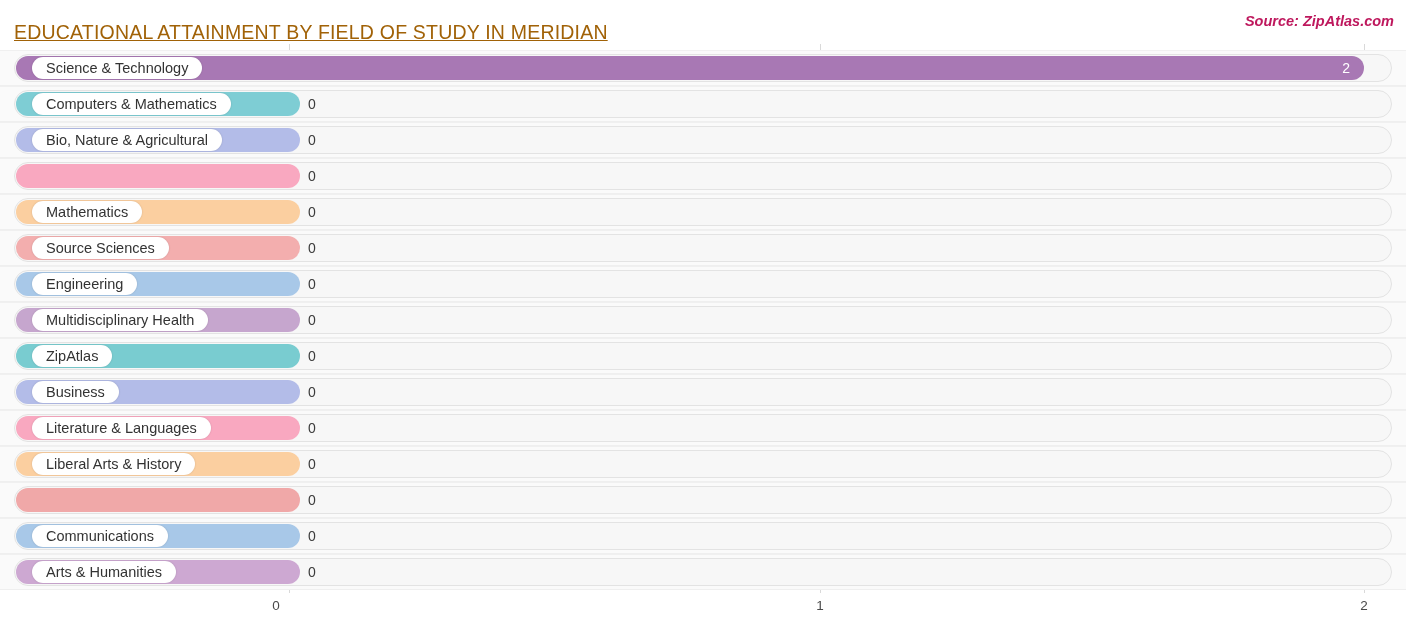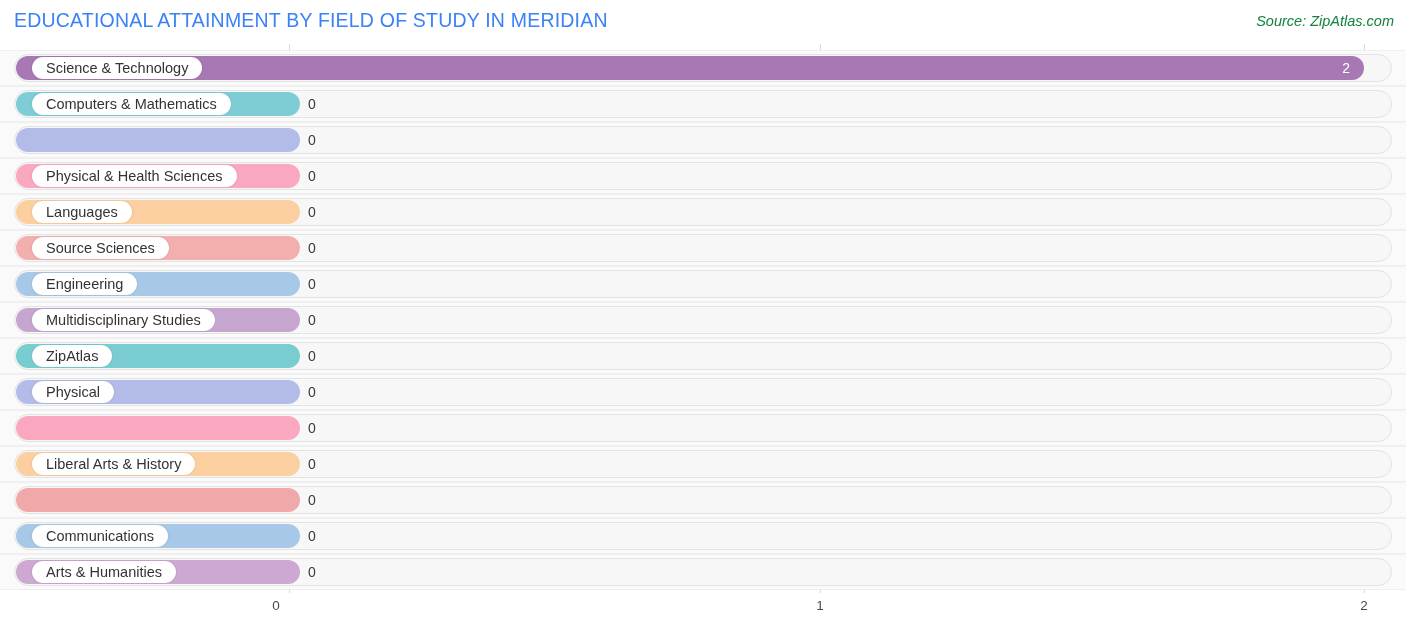--- a/index.html
+++ b/index.html
@@ -18,35 +18,36 @@
   
   #header {
     position: absolute;
     left: 0; top: 0;
     width: 1406px;
     height: 44px;
   }
   #chart-title {
     position: absolute;
     left: 14px;
-    top: 9px;
+    top: 21px;
     font-size: 19.5px;
     font-weight: 400;
-    color: #3b82f6;
+    color: #a16207;
     letter-spacing: 0.2px;
     white-space: nowrap;
+    text-decoration: underline;
   }
   #source-label {
     position: absolute;
     right: 12px;
     top: 13px;
     font-size: 14.5px;
     font-style: italic;
-    font-weight: normal;
-    color: #15803d;
+    font-weight: bold;
+    color: #be185d;
     white-space: nowrap;
   }
 
   
   #plot {
     position: absolute;
     left: 0;
     top: 44px;
     width: 1406px;
     height: 552px;
@@ -177,75 +178,76 @@
         <div class="track"></div>
         <div class="bar" style="width: 284px; background: rgb(126, 205, 212);"></div>
         <span class="outside-value" style="left: 308px;">0</span>
         <div class="label-pill">Computers &amp; Mathematics</div>
       </div>
       <div class="row" style="top: 78px;">
         <div class="row-band"></div>
         <div class="track"></div>
         <div class="bar" style="width: 284px; background: rgb(179, 188, 232);"></div>
         <span class="outside-value" style="left: 308px;">0</span>
+        <div class="label-pill">Bio, Nature &amp; Agricultural</div>
       </div>
       <div class="row" style="top: 114px;">
         <div class="row-band"></div>
         <div class="track"></div>
         <div class="bar" style="width: 284px; background: rgb(249, 168, 192);"></div>
         <span class="outside-value" style="left: 308px;">0</span>
-        <div class="label-pill">Physical &amp; Health Sciences</div>
       </div>
       <div class="row" style="top: 150px;">
         <div class="row-band"></div>
         <div class="track"></div>
         <div class="bar" style="width: 284px; background: rgb(251, 207, 160);"></div>
         <span class="outside-value" style="left: 308px;">0</span>
-        <div class="label-pill">Languages</div>
+        <div class="label-pill">Mathematics</div>
       </div>
       <div class="row" style="top: 186px;">
         <div class="row-band"></div>
         <div class="track"></div>
         <div class="bar" style="width: 284px; background: rgb(243, 174, 174);"></div>
         <span class="outside-value" style="left: 308px;">0</span>
         <div class="label-pill">Source Sciences</div>
       </div>
       <div class="row" style="top: 222px;">
         <div class="row-band"></div>
         <div class="track"></div>
         <div class="bar" style="width: 284px; background: rgb(168, 200, 232);"></div>
         <span class="outside-value" style="left: 308px;">0</span>
         <div class="label-pill">Engineering</div>
       </div>
       <div class="row" style="top: 258px;">
         <div class="row-band"></div>
         <div class="track"></div>
         <div class="bar" style="width: 284px; background: rgb(198, 166, 206);"></div>
         <span class="outside-value" style="left: 308px;">0</span>
-        <div class="label-pill">Multidisciplinary Studies</div>
+        <div class="label-pill">Multidisciplinary Health</div>
       </div>
       <div class="row" style="top: 294px;">
         <div class="row-band"></div>
         <div class="track"></div>
         <div class="bar" style="width: 284px; background: rgb(121, 204, 208);"></div>
         <span class="outside-value" style="left: 308px;">0</span>
         <div class="label-pill">ZipAtlas</div>
       </div>
       <div class="row" style="top: 330px;">
         <div class="row-band"></div>
         <div class="track"></div>
         <div class="bar" style="width: 284px; background: rgb(179, 188, 232);"></div>
         <span class="outside-value" style="left: 308px;">0</span>
-        <div class="label-pill">Physical</div>
+        <div class="label-pill">Business</div>
       </div>
       <div class="row" style="top: 366px;">
         <div class="row-band"></div>
         <div class="track"></div>
         <div class="bar" style="width: 284px; background: rgb(249, 168, 192);"></div>
         <span class="outside-value" style="left: 308px;">0</span>
+        <div class="label-pill">Literature &amp; Languages</div>
       </div>
       <div class="row" style="top: 402px;">
         <div class="row-band"></div>
         <div class="track"></div>
         <div class="bar" style="width: 284px; background: rgb(251, 207, 160);"></div>
         <span class="outside-value" style="left: 308px;">0</span>
         <div class="label-pill">Liberal Arts &amp; History</div>
       </div>
       <div class="row" style="top: 438px;">
         <div class="row-band"></div>

